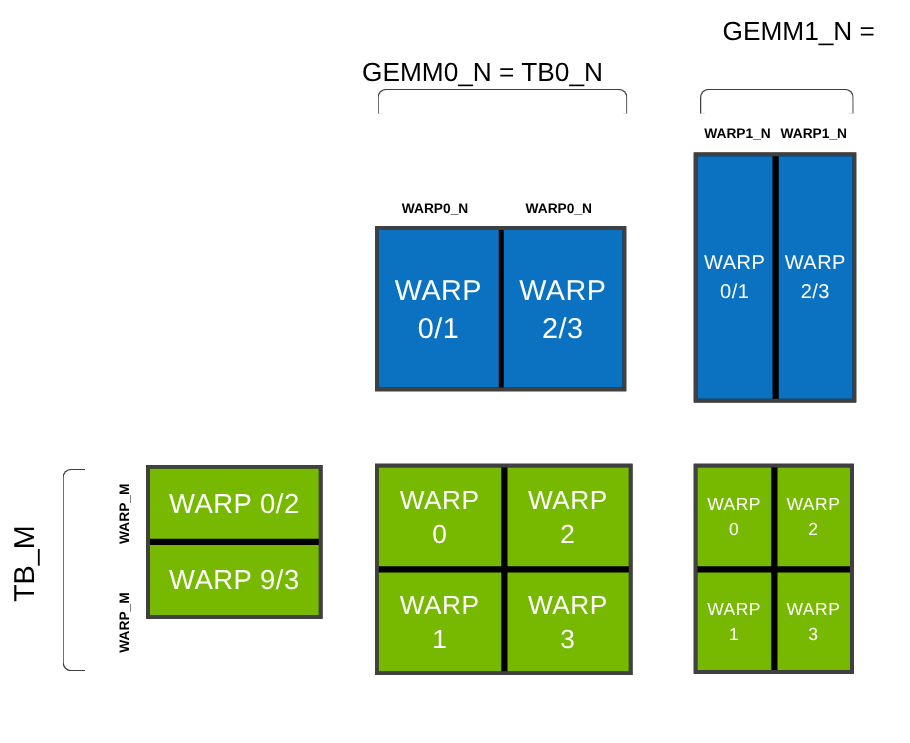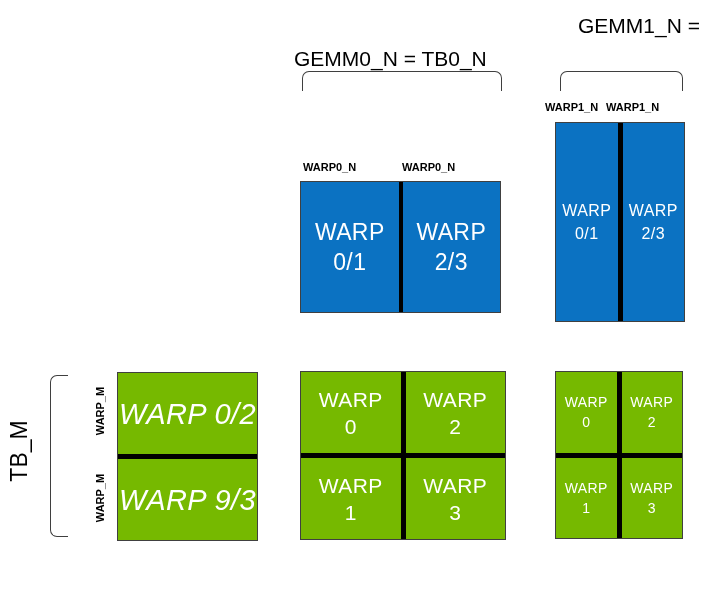--- a/index.html
+++ b/index.html
@@ -15,21 +15,21 @@
   }
 
   
   .title {
     position: absolute;
     font-size: 21px;
     font-weight: 400;
     color: #000;
     white-space: nowrap;
   }
-  #title-gemm0 { left: 294px; top: 47px; width: 212px; text-align: left; }
+  #title-gemm0 { left: 280px; top: 47px; width: 212px; text-align: center; }
   #title-gemm1 { left: 566px; top: 11px; line-height: 29px; margin-left: 12px; }
   #title-gemm1 .line2 { padding-left: 6px; }
 
   
   .bracket-top {
     position: absolute;
     border: 1.5px solid #3f3f3f;
     border-bottom: none;
     border-radius: 7px 7px 0 0;
     background: transparent;
@@ -44,21 +44,21 @@
     background: transparent;
   }
   #bracket-tbm { left: 50px; top: 375px; width: 18px; height: 162px; }
 
   
   .mini-label {
     position: absolute;
     width: 90px;
     font-size: 11px;
     font-weight: 700;
-    text-align: left;
+    text-align: center;
     color: #000;
     white-space: nowrap;
   }
   #label-warp0n-left  { left: 303px; top: 161px; }
   #label-warp0n-right { left: 402px; top: 161px; }
   #label-warp1n-left  { left: 545px; top: 101px; }
   #label-warp1n-right { left: 606px; top: 101px; }
 
   
   .rot {
@@ -74,21 +74,21 @@
     font-size: 23px; font-weight: 400;
   }
   #label-warpm-top    { left: 55px; top: 404px; width: 90px; height: 14px; font-size: 11px; font-weight: 700; }
   #label-warpm-bottom { left: 55px; top: 491px; width: 90px; height: 14px; font-size: 11px; font-weight: 700; }
 
   
   .tile-grid {
     position: absolute;
     display: grid;
     background: #000;
-    border: 1px solid #404040;
+    border: 3px solid #404040;
   }
   .tile {
     display: flex;
     flex-direction: column;
     align-items: center;
     justify-content: center;
     text-align: center;
     color: #fff;
     letter-spacing: 0.4px;
   }
@@ -99,23 +99,23 @@
     left: 300px; top: 181px; width: 201px; height: 132px;
     grid-template-columns: 1fr 1fr; gap: 4px;
     font-size: 23px; line-height: 30px;
   }
   #grid-gemm1-accum {
     left: 555px; top: 122px; width: 130px; height: 200px;
     grid-template-columns: 1fr 1fr; gap: 5px;
     font-size: 16px; line-height: 23px;
   }
   #grid-tb-a {
-    left: 117px; top: 372px; width: 141px; height: 169px;
+    left: 117px; top: 372px; width: 141px; height: 123px;
     grid-template-rows: 1fr 1fr; gap: 5px;
-    font-size: 29px; line-height: 26px; font-style: italic;
+    font-size: 22px; line-height: 26px;
   }
   #grid-gemm0-out {
     left: 300px; top: 371px; width: 206px; height: 169px;
     grid-template-columns: 1fr 1fr; grid-template-rows: 1fr 1fr; gap: 5px;
     font-size: 21px; line-height: 27px;
   }
   #grid-gemm1-out {
     left: 555px; top: 371px; width: 128px; height: 168px;
     grid-template-columns: 1fr 1fr; grid-template-rows: 1fr 1fr; gap: 5px;
     font-size: 14px; line-height: 20px;

